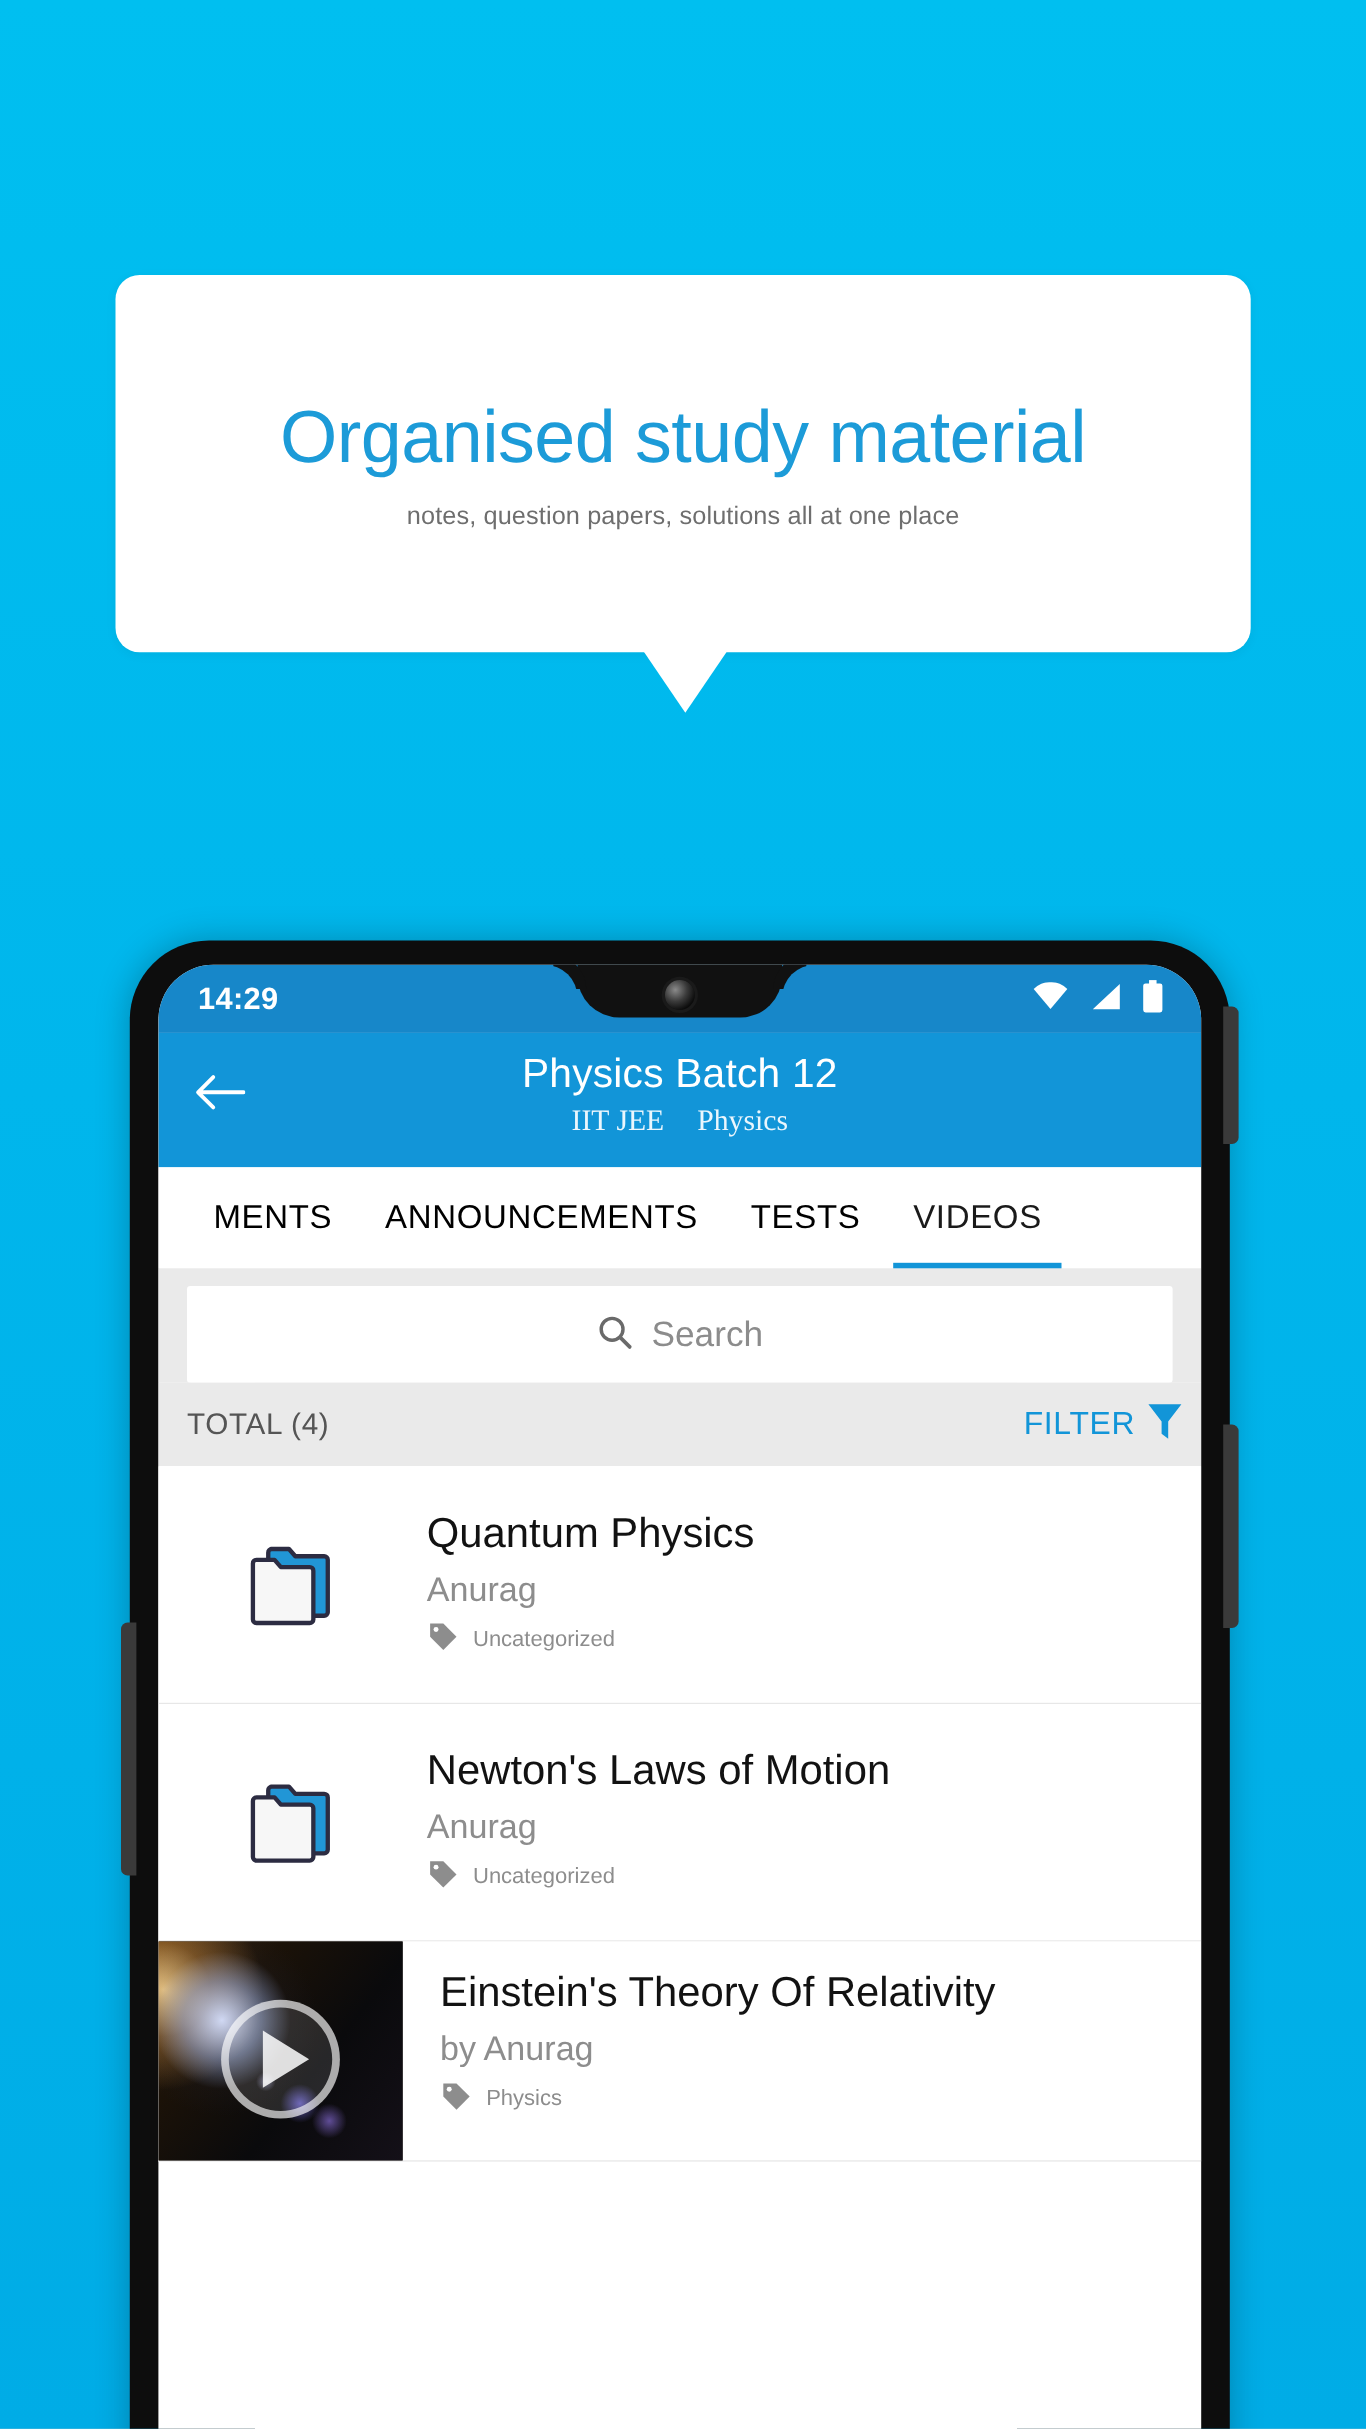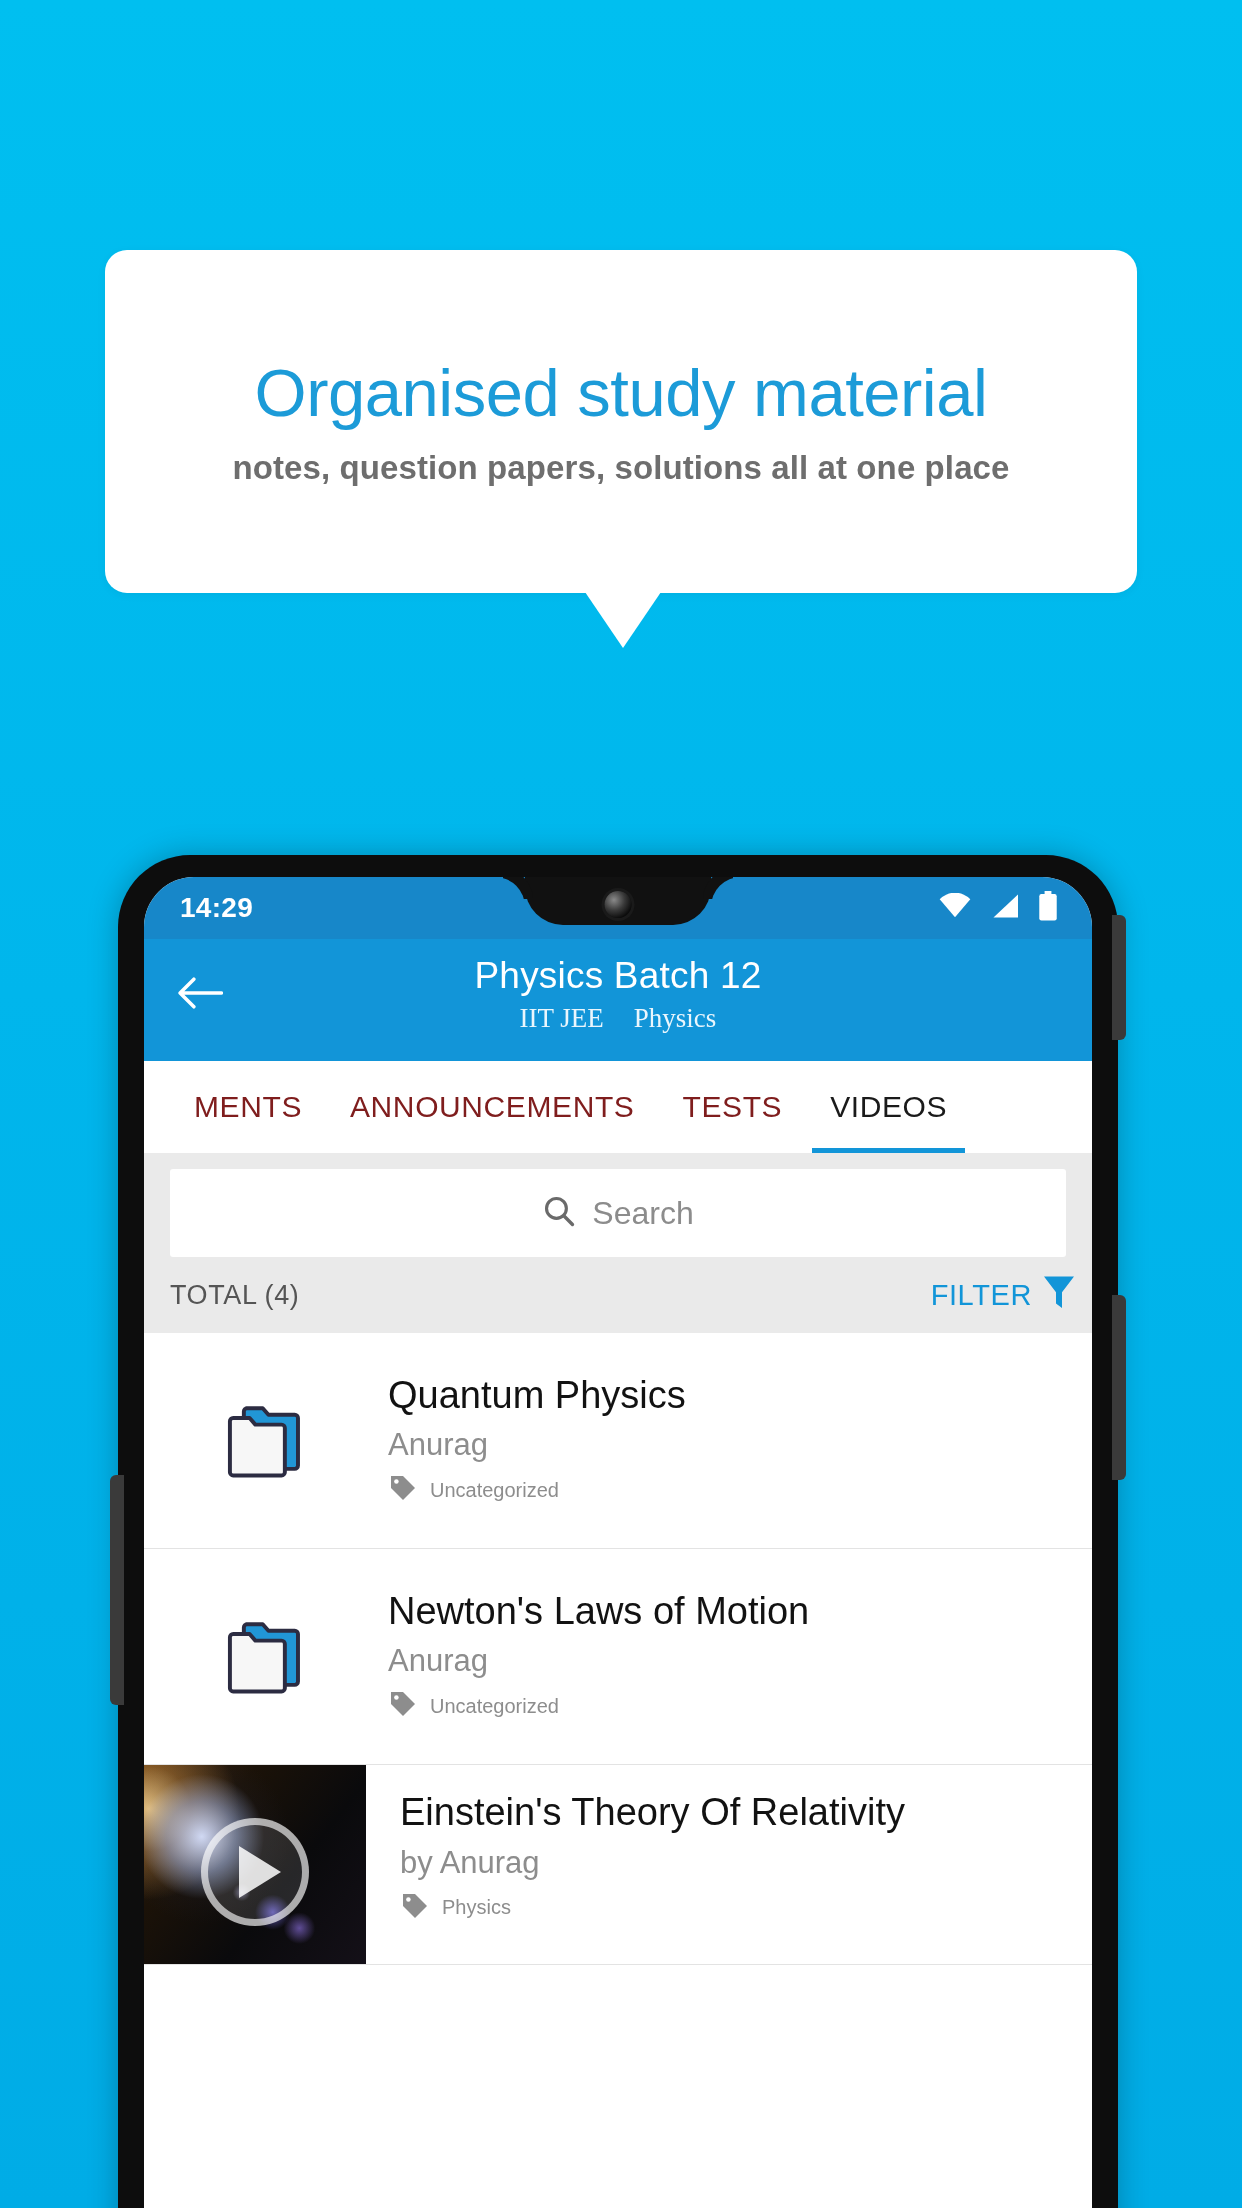--- a/index.html
+++ b/index.html
@@ -15,21 +15,21 @@
     position:absolute; left:105px; top:250px; width:1032px; height:343px;
     background:#ffffff; border-radius:22px;
     display:flex; flex-direction:column; align-items:center; justify-content:center;
     box-shadow:0 2px 10px rgba(0,0,0,0.05);
   }
   #promo-title {
     color:#1C9BD8; font-size:67px; font-weight:400; letter-spacing:-0.5px;
     line-height:1.1; white-space:nowrap;
   }
   #promo-sub {
-    color:#6E6E6E; font-size:33px; font-weight:700; margin-top:20px;
+    color:#6E6E6E; font-size:23px; font-weight:400; margin-top:20px;
     white-space:nowrap; letter-spacing:0.1px;
   }
   #bubble-tail {
     position:absolute; left:585px; top:592px; width:0; height:0;
     border-left:38px solid transparent; border-right:38px solid transparent;
     border-top:56px solid #ffffff;
   }
 
   
   #phone {
@@ -93,21 +93,21 @@
     display:flex; gap:30px;font-family:Liberation Serif, serif;
   }
 
   
   #tabs {
     height:92px; background:#ffffff; display:flex; align-items:stretch;
     padding-left:26px;
   }
   .tab {
     display:flex; align-items:center; justify-content:center;
-    font-size:30px; color:#7f1d1d; letter-spacing:0.6px;
+    font-size:30px; color:#000000; letter-spacing:0.6px;
     padding:0 24px; position:relative; white-space:nowrap;
   }
   .tab.active { color:#1a1a1a; }
   .tab.active::after {
     content:""; position:absolute; left:6px; right:6px; bottom:0;
     height:5px; background:#1295D8;
   }
 
   
   #search-zone { background:#EAEAEA; padding:16px 26px 0; }

